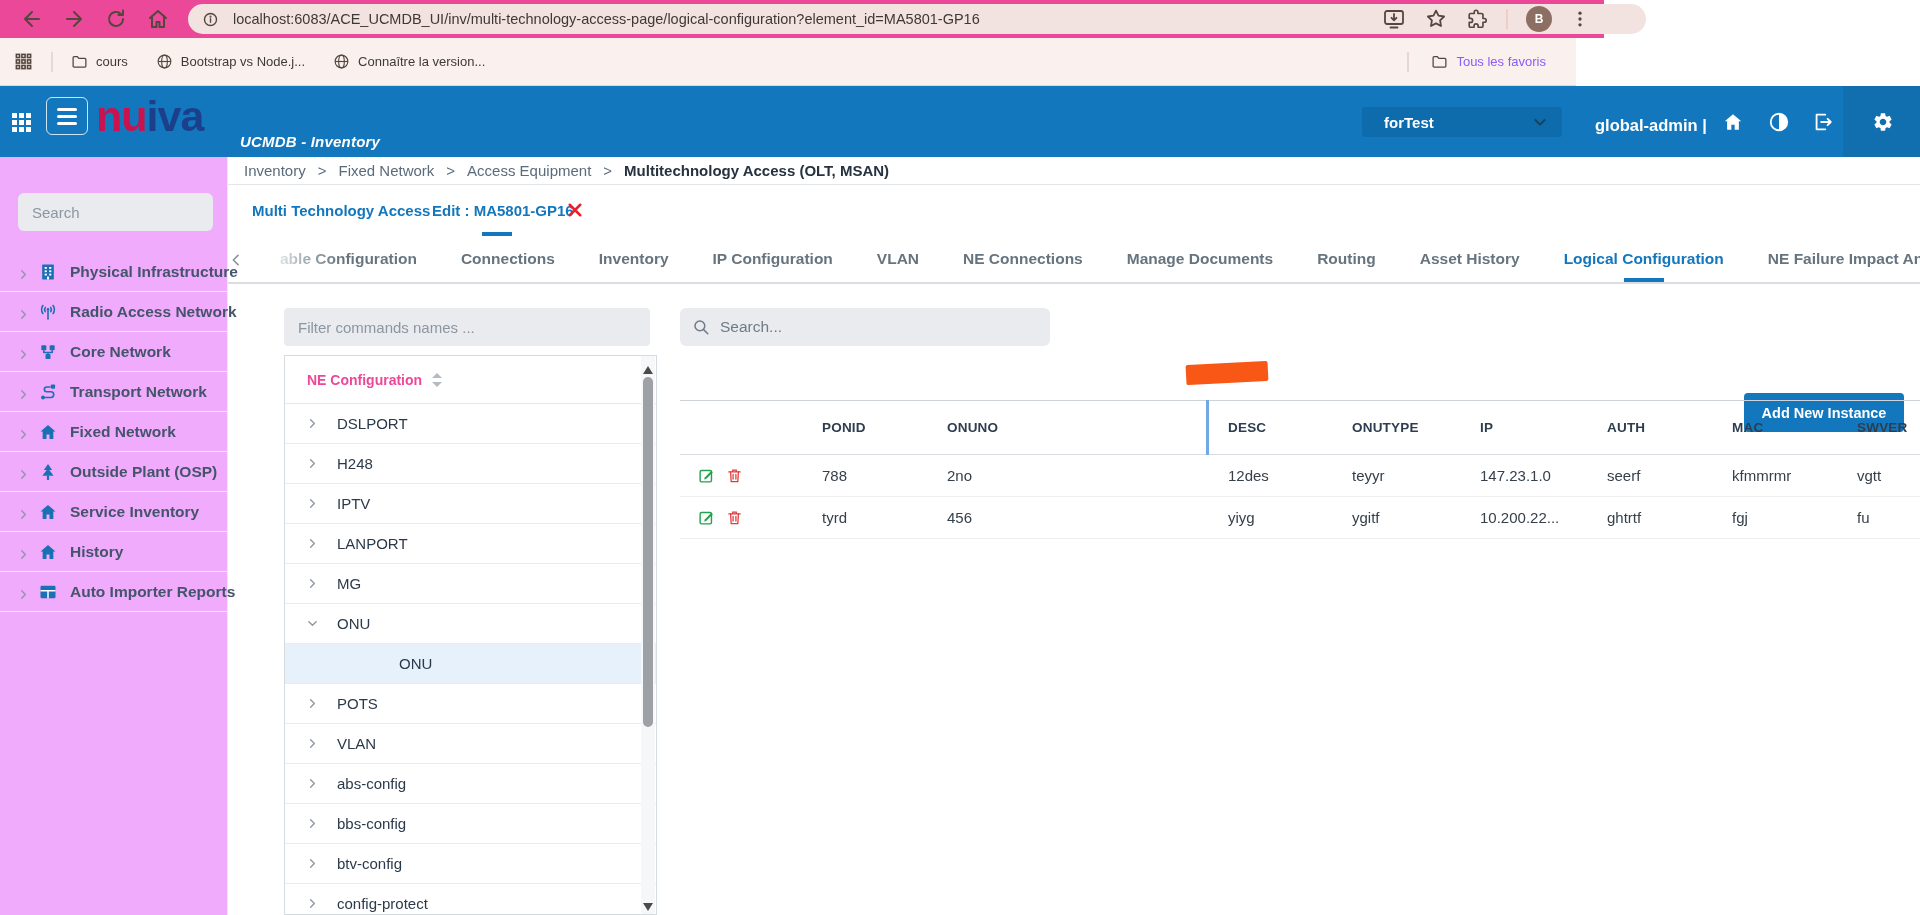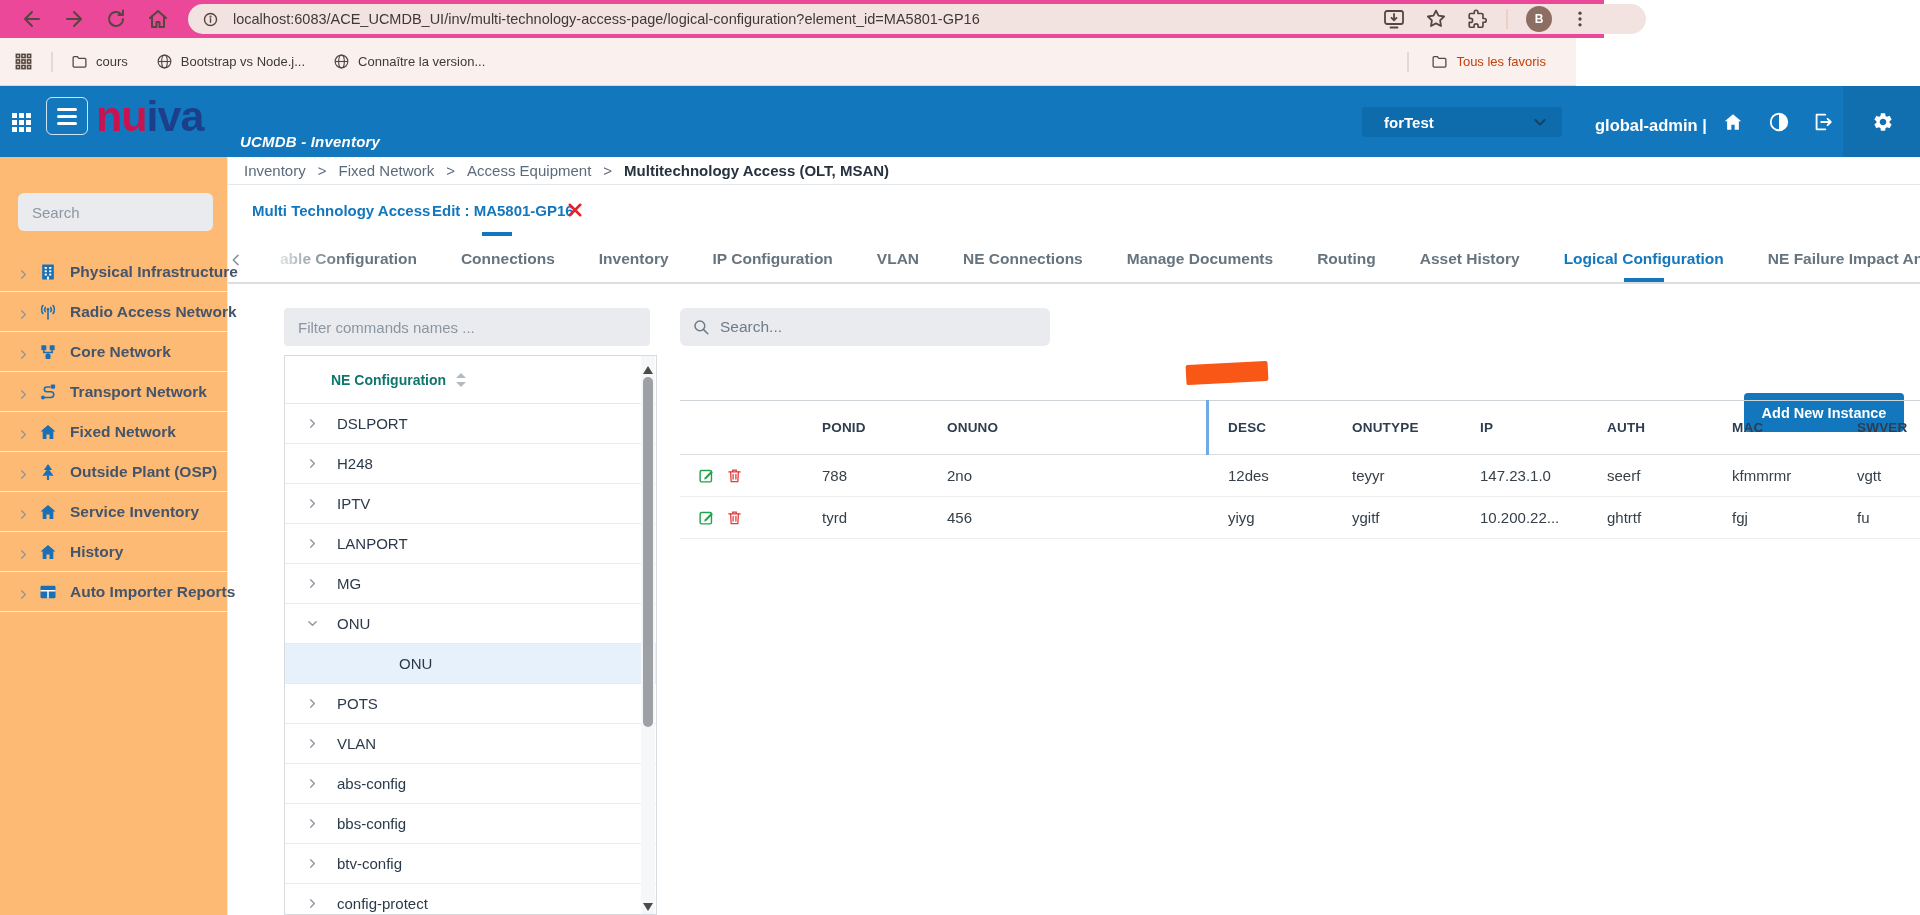--- a/index.html
+++ b/index.html
@@ -15,21 +15,21 @@
   .addr .info { width:17px; height:17px; color:#55463F; margin-right:14px; }
   .addr .info svg{ width:100%; height:100%; }
   .url { font-size:14.5px; color:#3E3836; white-space:nowrap; overflow:hidden; }
   .tb-right { position:absolute; right:14px; top:0; height:38px; display:flex; align-items:center; gap:18px; }
   .avatar { width:26px; height:26px; border-radius:50%; background:#8D6E63; color:#fff; font-size:12px; font-weight:bold; display:flex; align-items:center; justify-content:center; }
   .pdiv { width:2px; height:20px; background:#EFCEC4; }
 
   .bookmarks { position:absolute; left:0; top:38px; width:1576px; height:48px; background:#FAF0ED; border-bottom:1px solid #E6D6D1; display:flex; align-items:center; }
   .bm { display:flex; align-items:center; gap:8px; font-size:13px; color:#3D3A38; cursor:pointer; white-space:nowrap; }
   .bm svg { width:17px; height:17px; color:#55463F; }
-  .bm-right { position:absolute; right:30px; display:flex; align-items:center; gap:8px; font-size:13px; color:#c2410c; }
+  .bm-right { position:absolute; right:30px; display:flex; align-items:center; gap:8px; font-size:13px; color:#8b5cf6; }
 
   
   .appheader { position:absolute; left:0; top:86px; width:1920px; height:71px; background:#1377BD; }
   .grid9 { position:absolute; left:12px; top:27px; width:19px; height:19px; display:grid; grid-template-columns:repeat(3,5px); grid-template-rows:repeat(3,5px); gap:2px; cursor:pointer; }
   .grid9 span { background:#fff; }
   .burger { position:absolute; left:46px; top:11px; width:42px; height:38px; border:1px solid rgba(255,255,255,.8); border-radius:6px; display:flex; flex-direction:column; justify-content:center; gap:4px; align-items:center; cursor:pointer; }
   .burger i { display:block; width:20px; height:3px; background:#fff; border-radius:2px; }
   .logo { position:absolute; left:96px; top:4px; font-size:43px; font-weight:bold; letter-spacing:-1px; line-height:52px; cursor:default; }
   .logo .p1 { color:#C8134F; }
   .logo .p2 { color:#1C3F8C; }
@@ -57,37 +57,37 @@
   .tabstrip { position:absolute; left:228px; top:236px; width:1692px; height:48px; background:#fff; border-bottom:2px solid #DADEE2; }
   .tab-scroll-left { position:absolute; left:0px; top:14px; width:16px; height:20px; color:#8A949D; cursor:pointer; }
   .tab-scroll-left svg{ width:100%; height:100%; }
   .tabs { position:absolute; left:52px; top:0; height:46px; display:flex; align-items:center; gap:44px; }
   .tab { position:relative; font-size:15.5px; font-weight:600; color:#66747F; white-space:nowrap; cursor:pointer; height:46px; display:flex; align-items:center; }
   .tab.faded { background:linear-gradient(90deg,#dde1e4 0%,#9aa5ad 22%,#66747F 45%); -webkit-background-clip:text; background-clip:text; color:transparent; }
   .tab.active { color:#1377BD; font-weight:bold; }
   .tab.active::after { content:""; position:absolute; left:50%; transform:translateX(-50%); bottom:0; width:40px; height:4px; background:#1377BD; }
 
   
-  .sidebar { position:absolute; left:0; top:157px; width:228px; height:758px; background:#fdba74; border-right:1px solid #ECECEC; }
+  .sidebar { position:absolute; left:0; top:157px; width:228px; height:758px; background:#f0abfc; border-right:1px solid #ECECEC; }
   .side-search { position:absolute; left:18px; top:36px; width:195px; height:38px; background:#E9EBEE; border:none; border-radius:6px; padding:0 14px; font-size:15px; color:#333; font-family:"Liberation Sans",sans-serif; outline:none; }
   .side-search::placeholder { color:#8C96A1; }
   .side-items { position:absolute; left:0; top:95px; width:228px; }
   .side-item { height:40px; display:flex; align-items:center; border-bottom:1px solid #EDEFF1; cursor:pointer; }
   .side-item .chev { width:11px; height:11px; color:#8C98A3; margin-left:18px; flex:0 0 auto; }
   .side-item .chev svg { width:100%; height:100%; }
   .side-item .bic { width:20px; height:20px; color:#1B6FB5; margin-left:9px; flex:0 0 auto; }
   .side-item .bic svg { width:100%; height:100%; }
   .side-item .lab { margin-left:12px; font-size:15.5px; font-weight:600; color:#44546A; white-space:nowrap; }
 
   
   .filter-input { position:absolute; left:284px; top:308px; width:366px; height:38px; background:#E9EBEF; border:none; border-radius:4px; padding:0 14px; font-size:15px; color:#333; font-family:"Liberation Sans",sans-serif; outline:none; }
   .filter-input::placeholder { color:#8C96A1; }
   .tree-panel { position:absolute; left:284px; top:355px; width:373px; height:560px; background:#fff; border:1px solid #D6DBE0; overflow:hidden; }
   .tree-head { height:48px; display:flex; align-items:center; padding-left:22px; border-bottom:1px solid #E4E7EB; cursor:pointer; }
-  .tree-head .t { font-size:14px; font-weight:bold; color:#0f766e;margin-left:24px; }
+  .tree-head .t { font-size:14px; font-weight:bold; color:#ec4899; }
   .tree-head .sort { margin-left:10px; width:10px; height:14px; }
   .tree-row { height:40px; display:flex; align-items:center; border-bottom:1px solid #E9ECEF; cursor:pointer; }
   .tree-row .chev { width:11px; height:11px; color:#8C98A3; margin-left:22px; flex:0 0 auto; }
   .tree-row .chev svg { width:100%; height:100%; display:block; }
   .tree-row .chev.down svg { transform:rotate(90deg); }
   .tree-row .lab { margin-left:19px; font-size:15px; color:#2B3A4A; }
   .tree-row.child { padding-left:114px; }
   .tree-row.child .lab { margin-left:0; }
   .tree-row.selected { background:#E7F1FB; }
   .vscroll { position:absolute; right:1px; top:0; width:14px; height:558px; background:#F6F7F8; }

